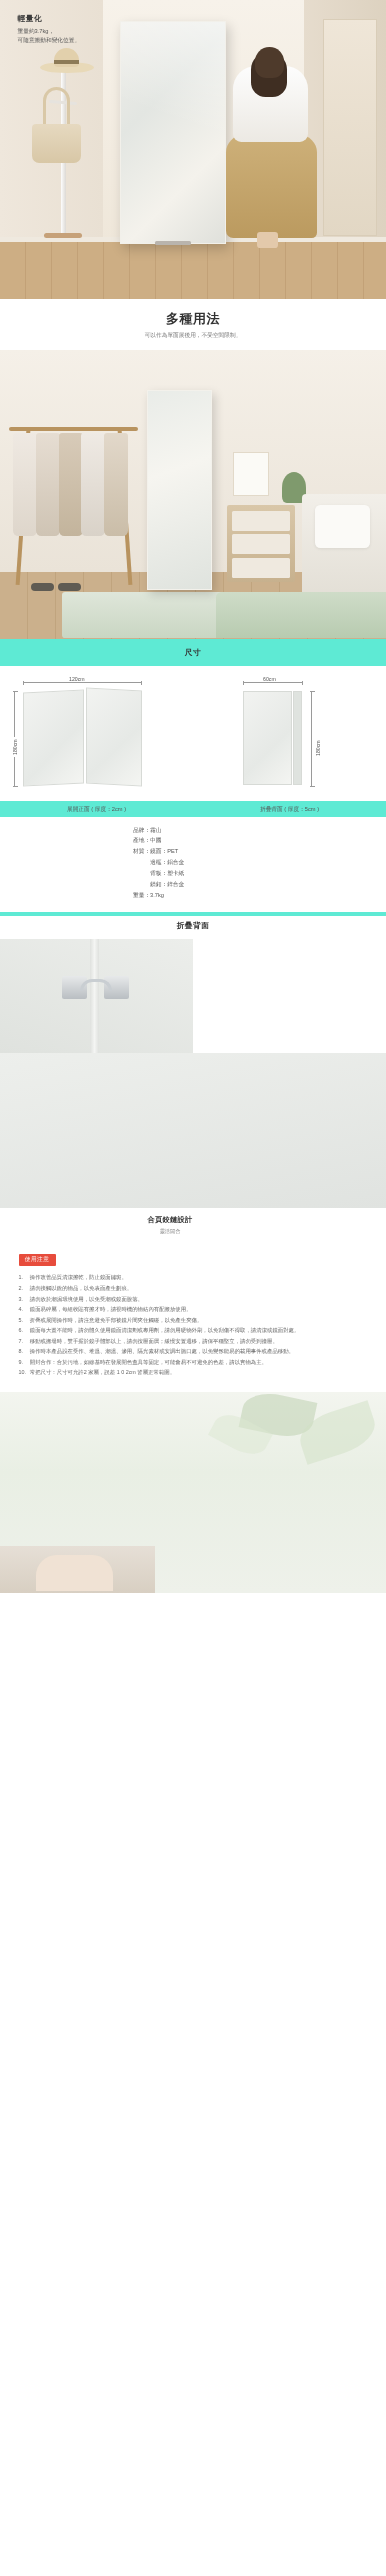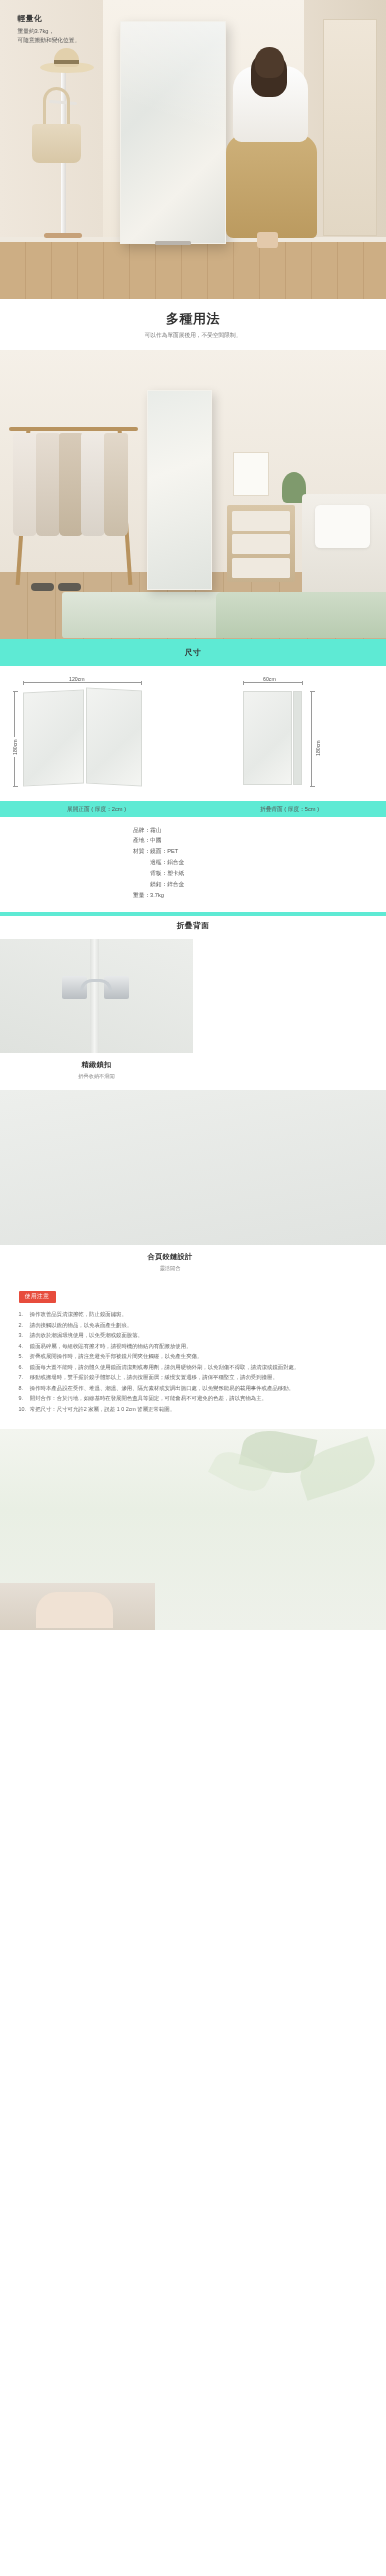--- a/index.html
+++ b/index.html
@@ -471,24 +471,20 @@
 
   <div class="detail-row">
     <div class="detail-cell">
       <div class="ph light2">
         <div class="seam"></div>
         <div class="latch">
           <div class="plate"></div>
             <div class="plate2"></div>
             <div class="hook"></div>
         </div>
-      </div>
-      <div class="cap">
-        <div class="c1">精緻鎖扣</div>
-        <div class="c2">折疊收納不滑開</div>
       </div>
     </div>
   </div>
 
   <div class="detail-wide">
     <div class="ph-wide">
       <div class="seam" style="left:189px; height:155px;"></div>
       <div class="hinge-big" style="left:149px; top:36px;">
         <div class="leafA"></div>
           <div class="leafB"></div>

